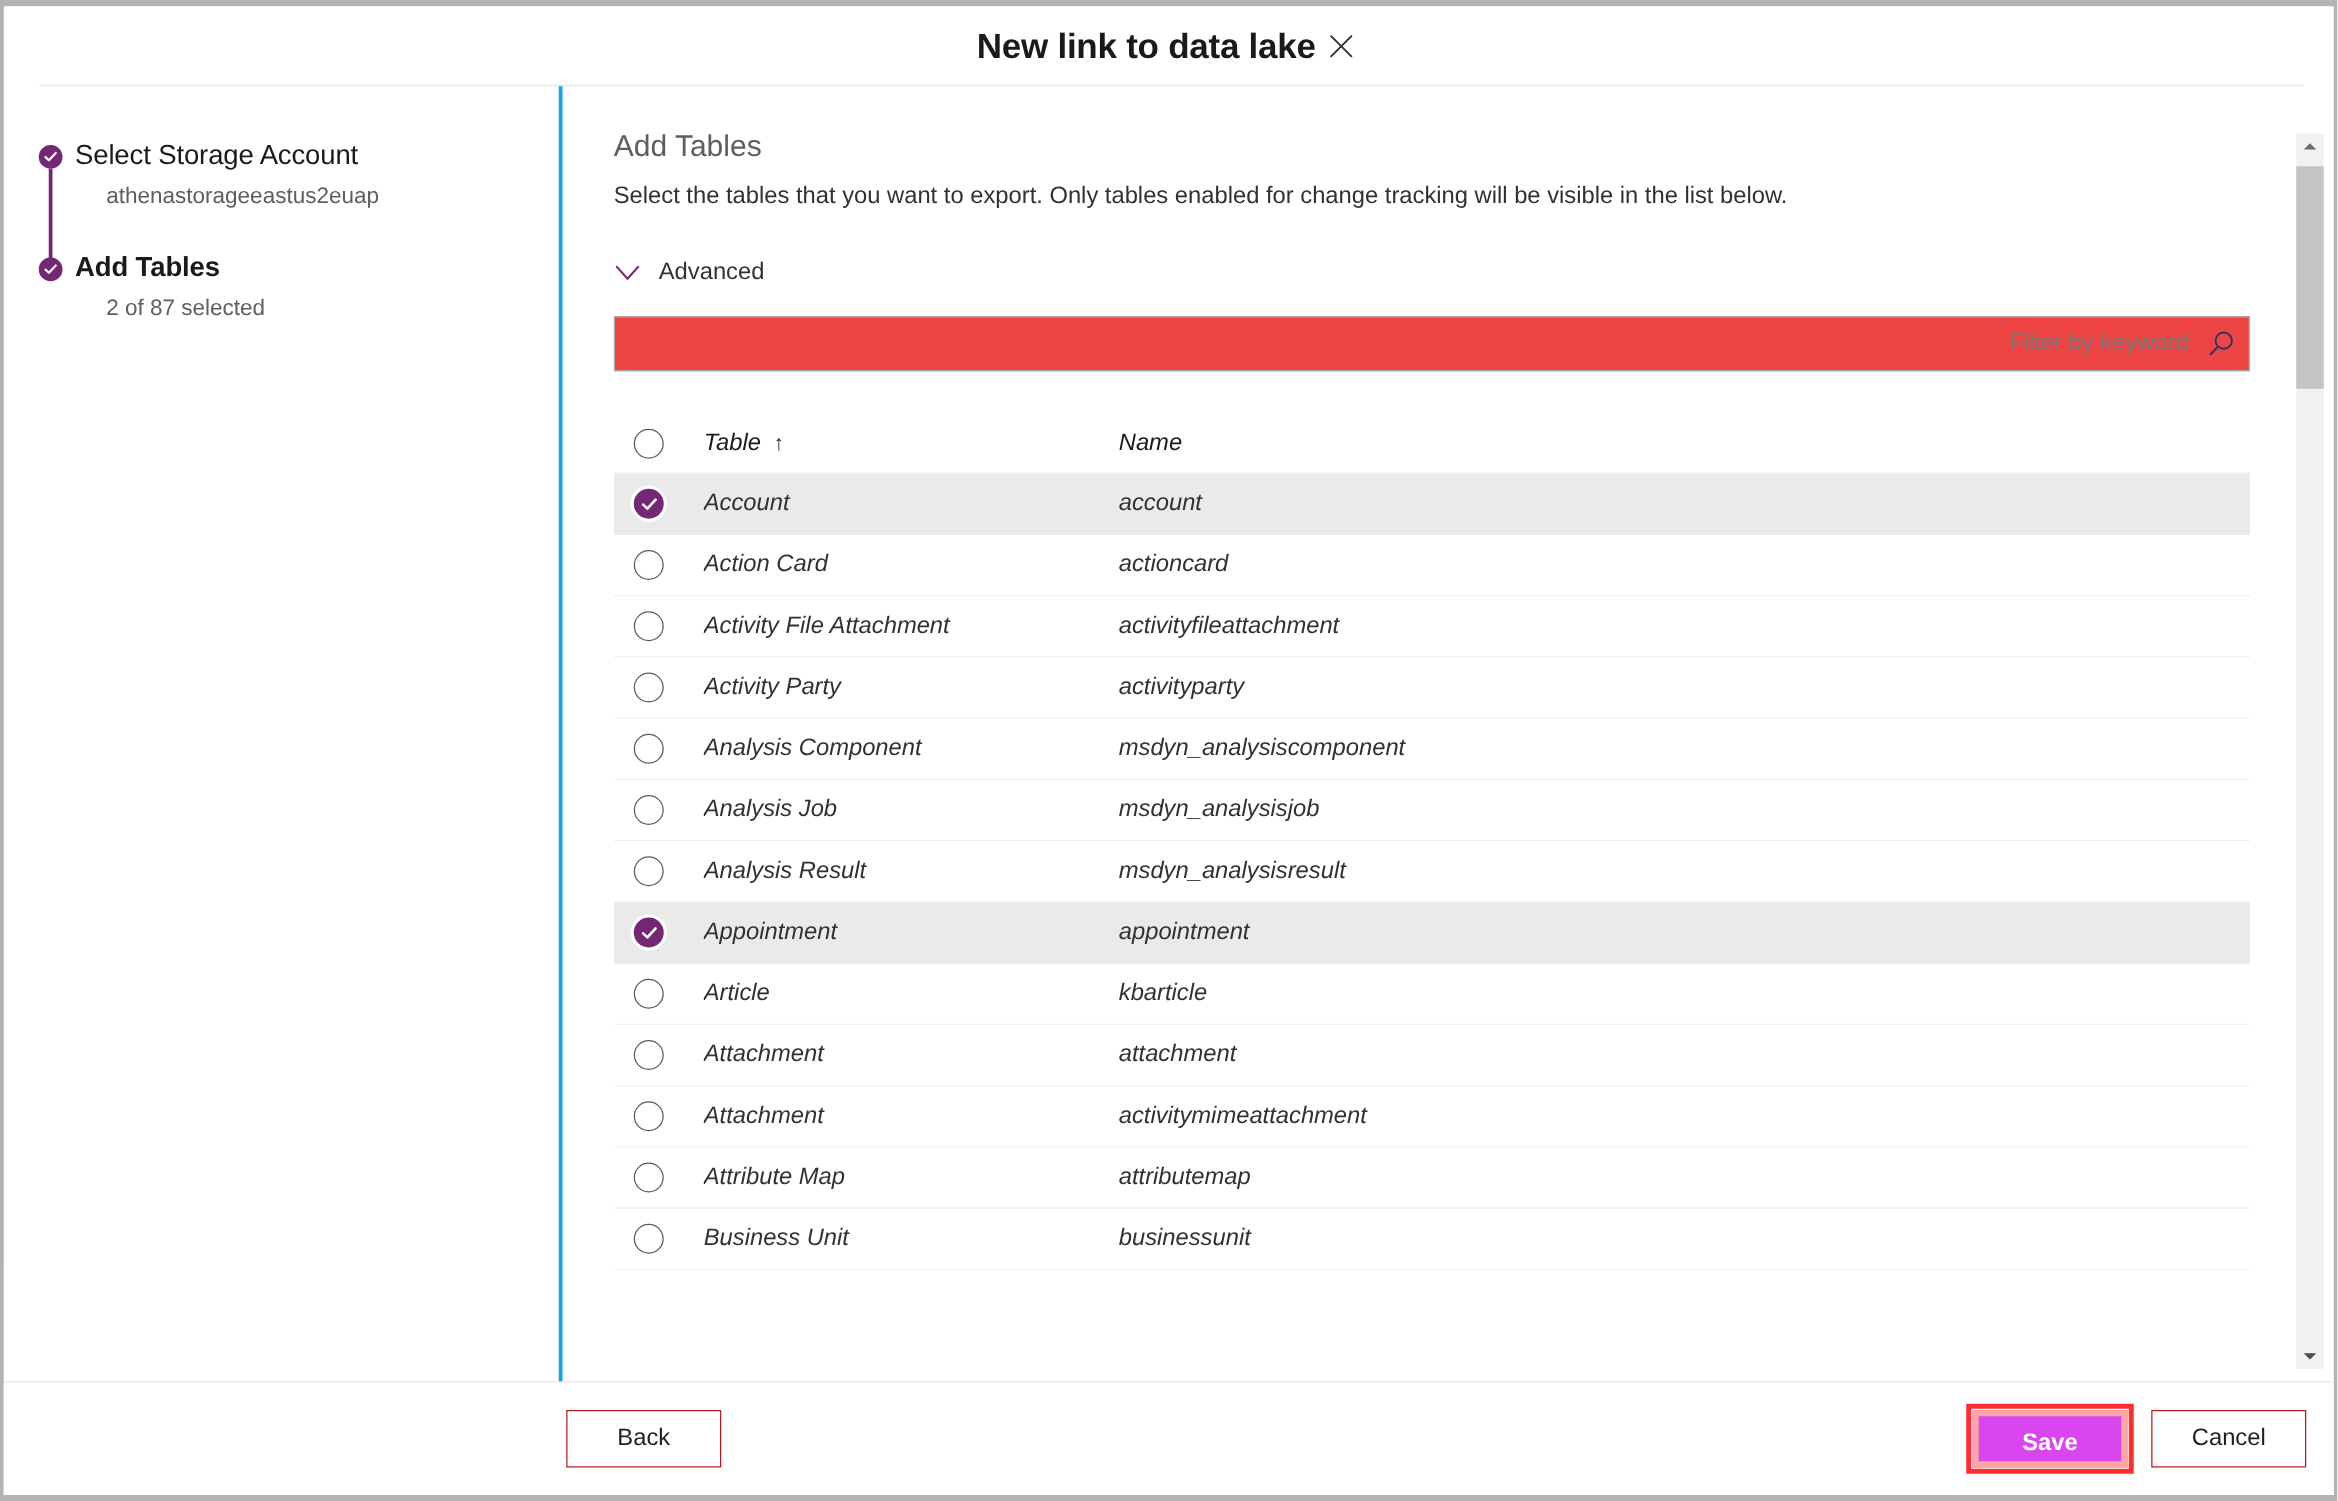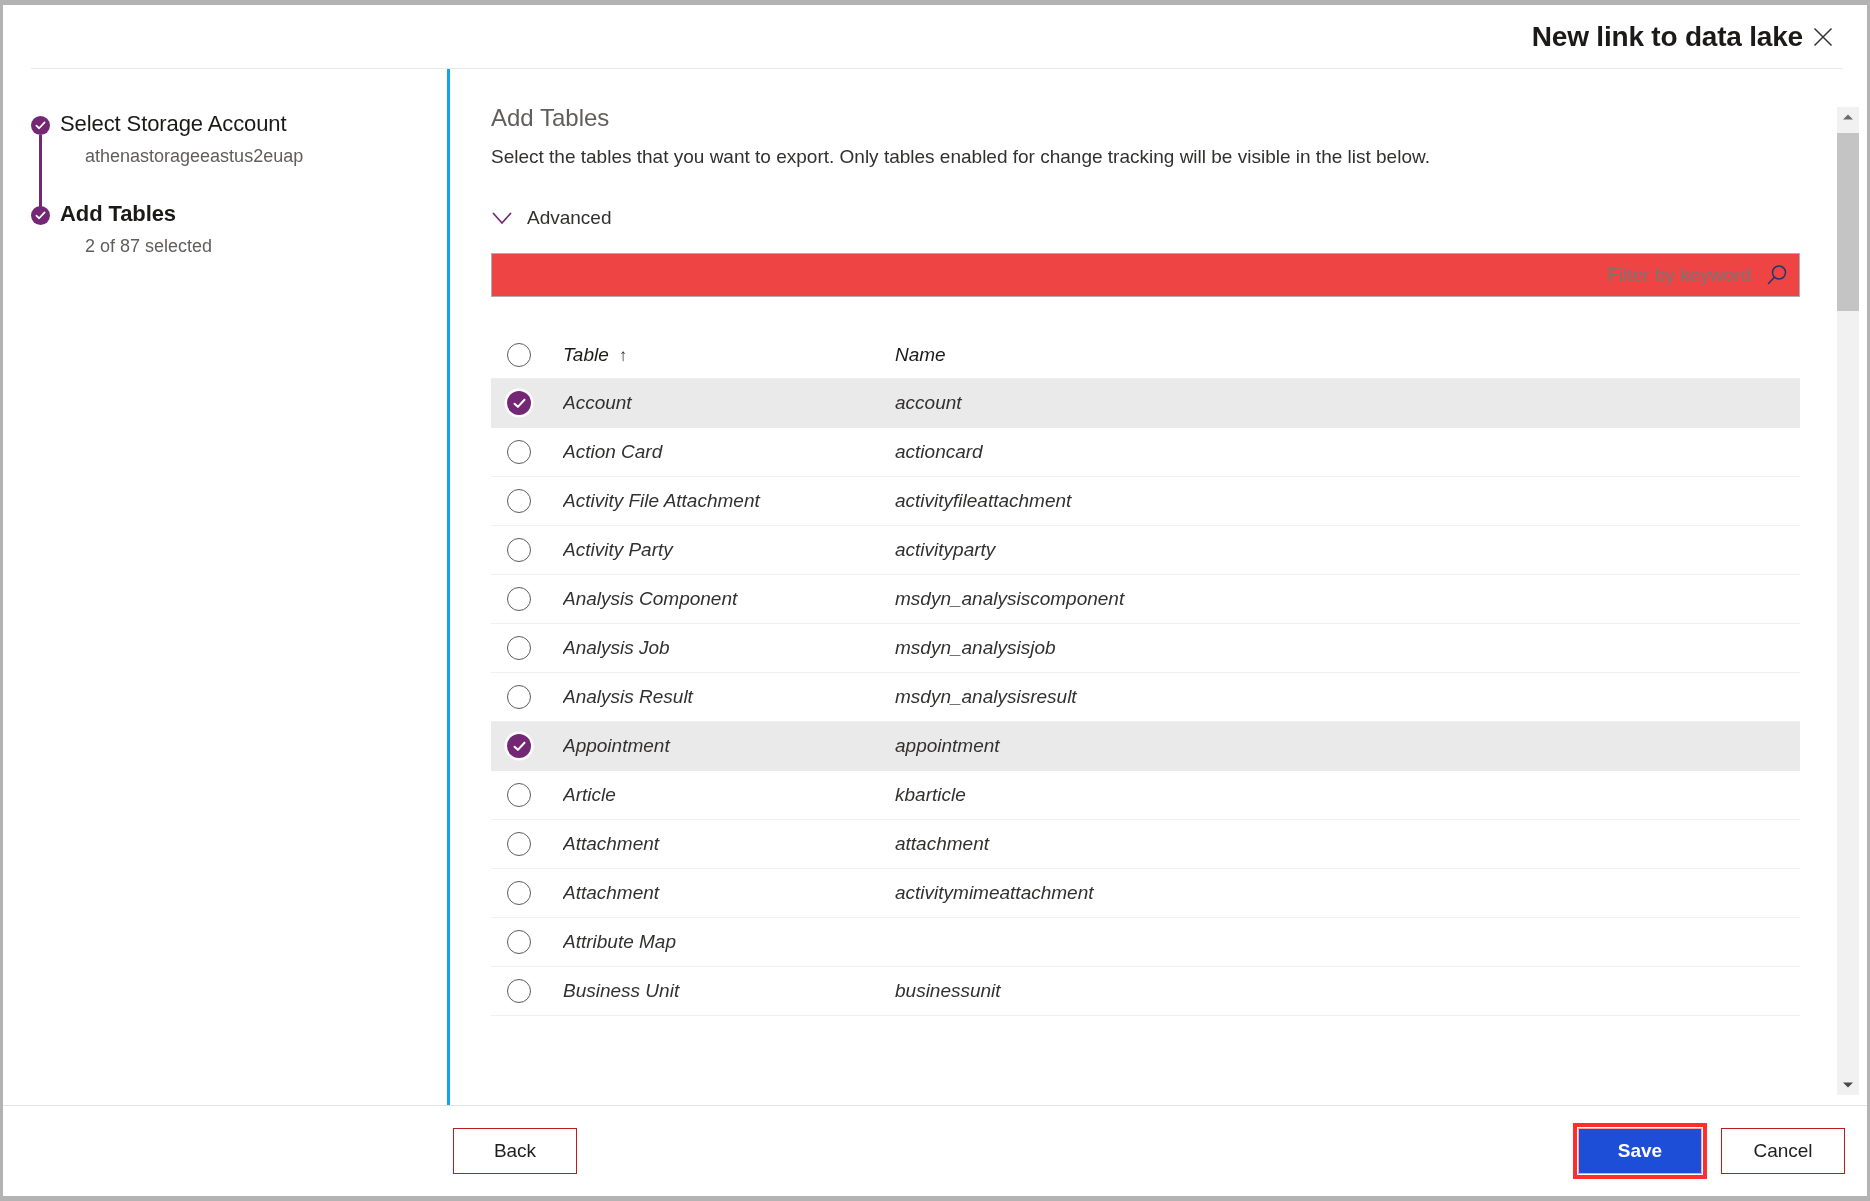--- a/index.html
+++ b/index.html
@@ -29,21 +29,21 @@
     flex-direction: column;
   }
 
   
   .dlg-header {
     position: relative;
     height: 63px;
     flex: 0 0 63px;
     display: flex;
     align-items: center;
-    justify-content: flex-end;
+    justify-content: center;
     padding: 0 24px 0 28px;
     box-sizing: border-box;
   }
   .dlg-title {
     font-size: 28px;
     font-weight: 600;
     color: #1b1a19;
     letter-spacing: -0.2px;
     line-height: 1;
   }
@@ -343,22 +343,22 @@
     min-width: 124px;
     padding: 0 18px;
     box-sizing: border-box;
     border: 1px solid #b91c1c;
     background: #ffffff;
     color: #201f1e;
     cursor: pointer;
     line-height: 44px;
   }
   .btn-primary {
-    background: #1d4ed8;
-    border: 1px solid #fca5a5;
+    background: #d946ef;
+    border: 5px solid #fca5a5;
     color: #ffffff;
     font-weight: 700;
   }
   .spacer { flex: 1 1 auto; }
   .save-highlight {
     border: 4px solid #ff2d2d;
     padding: 1px;
     display: inline-block;
     line-height: 0;
   }
@@ -528,20 +528,21 @@
                   <span class="radio"></span>
                 </div>
                 <div class="cell-table">Attachment</div>
                 <div class="cell-name">activitymimeattachment</div>
               </div>
               <div class="tbl-row">
                 <div class="cell-check">
                   <span class="radio"></span>
                 </div>
                 <div class="cell-table">Attribute Map</div>
+                <div class="cell-name">attributemap</div>
               </div>
               <div class="tbl-row">
                 <div class="cell-check">
                   <span class="radio"></span>
                 </div>
                 <div class="cell-table">Business Unit</div>
                 <div class="cell-name">businessunit</div>
               </div>
             </div>
         </div>

